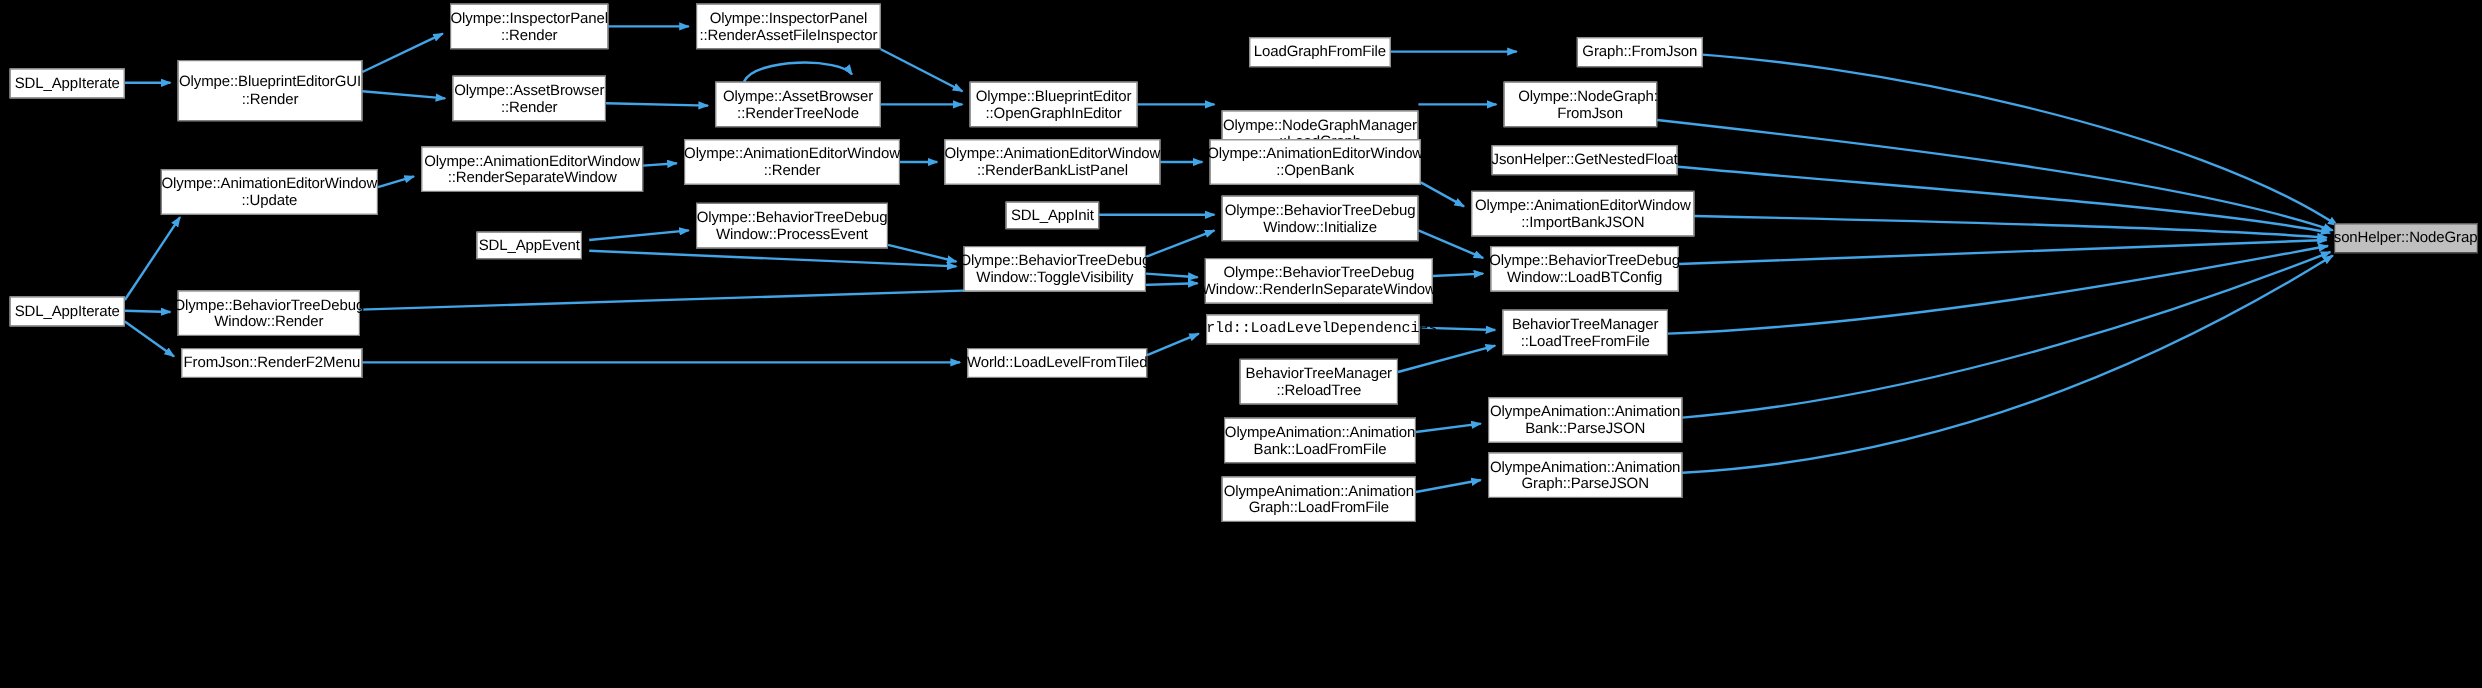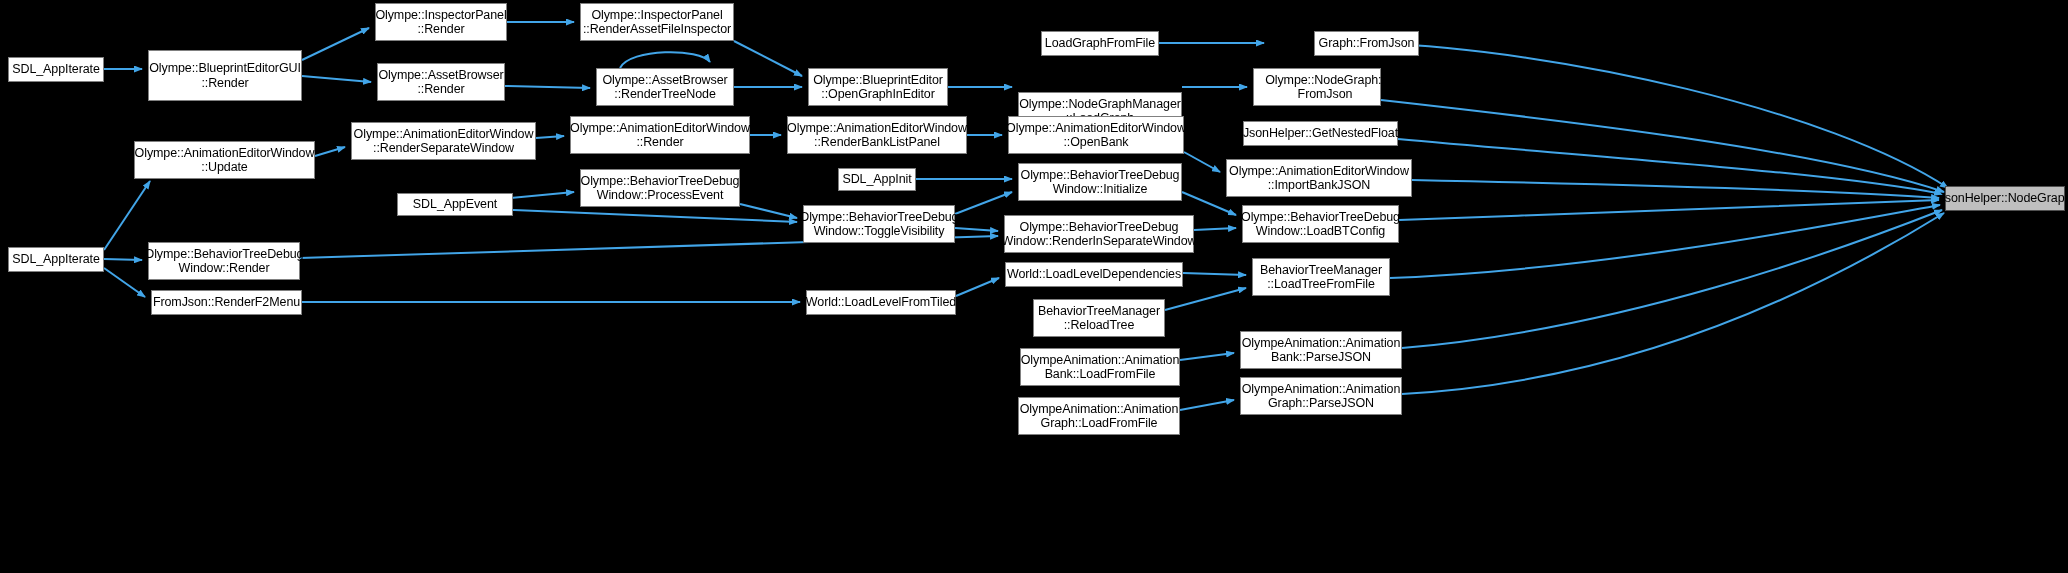--- a/index.html
+++ b/index.html
@@ -113,34 +113,34 @@
       <div class="node" style="left: 570px; top: 116px; width: 180px; height: 38px;"><span>Olympe::AnimationEditorWindow
 ::Render</span></div>
       <div class="node" style="left: 787px; top: 116px; width: 180px; height: 38px;"><span>Olympe::AnimationEditorWindow
 ::RenderBankListPanel</span></div>
       <div class="node" style="left: 1008px; top: 116px; width: 176px; height: 38px;"><span>Olympe::AnimationEditorWindow
 ::OpenBank</span></div>
       <div class="node" style="left: 1226px; top: 159px; width: 186px; height: 38px;"><span>Olympe::AnimationEditorWindow
 ::ImportBankJSON</span></div>
       <div class="node" style="left: 580px; top: 169px; width: 160px; height: 38px;"><span>Olympe::BehaviorTreeDebug
 Window::ProcessEvent</span></div>
-      <div class="node" style="left: 397px; top: 193px; width: 116px; height: 23px;"><span>SDL_AppEvent</span></div>
+      <div class="node" style="left: 397px; top: 193px; width: 88px; height: 23px;"><span>SDL_AppEvent</span></div>
       <div class="node" style="left: 838px; top: 168px; width: 78px; height: 23px;"><span>SDL_AppInit</span></div>
       <div class="node" style="left: 1018px; top: 163px; width: 164px; height: 38px;"><span>Olympe::BehaviorTreeDebug
 Window::Initialize</span></div>
       <div class="node" style="left: 803px; top: 205px; width: 152px; height: 38px;"><span>Olympe::BehaviorTreeDebug
 Window::ToggleVisibility</span></div>
       <div class="node" style="left: 1242px; top: 205px; width: 157px; height: 38px;"><span>Olympe::BehaviorTreeDebug
 Window::LoadBTConfig</span></div>
       <div class="node" style="left: 1004px; top: 215px; width: 190px; height: 38px;"><span>Olympe::BehaviorTreeDebug
 Window::RenderInSeparateWindow</span></div>
       <div class="node" style="left: 148px; top: 242px; width: 152px; height: 38px;"><span>Olympe::BehaviorTreeDebug
 Window::Render</span></div>
       <div class="node" style="left: 8px; top: 247px; width: 96px; height: 25px;"><span>SDL_AppIterate</span></div>
-      <div class="node" style="left: 1005px; top: 262px; width: 178px; height: 25px;"><span>World::LoadLevelDependencies</span></div>
+      <div class="node" style="left: 1005px; top: 262px; width: 178px; height: 25px; font-family: Liberation Mono, monospace;"><span>World::LoadLevelDependencies</span></div>
       <div class="node" style="left: 1252px; top: 258px; width: 138px; height: 38px;"><span>BehaviorTreeManager
 ::LoadTreeFromFile</span></div>
       <div class="node" style="left: 151px; top: 290px; width: 151px; height: 25px;"><span>FromJson::RenderF2Menu</span></div>
       <div class="node" style="left: 806px; top: 290px; width: 150px; height: 25px;"><span>World::LoadLevelFromTiled</span></div>
       <div class="node" style="left: 1033px; top: 299px; width: 132px; height: 38px;"><span>BehaviorTreeManager
 ::ReloadTree</span></div>
       <div class="node" style="left: 1240px; top: 331px; width: 162px; height: 38px;"><span>OlympeAnimation::Animation
 Bank::ParseJSON</span></div>
       <div class="node" style="left: 1020px; top: 348px; width: 160px; height: 38px;"><span>OlympeAnimation::Animation
 Bank::LoadFromFile</span></div>

